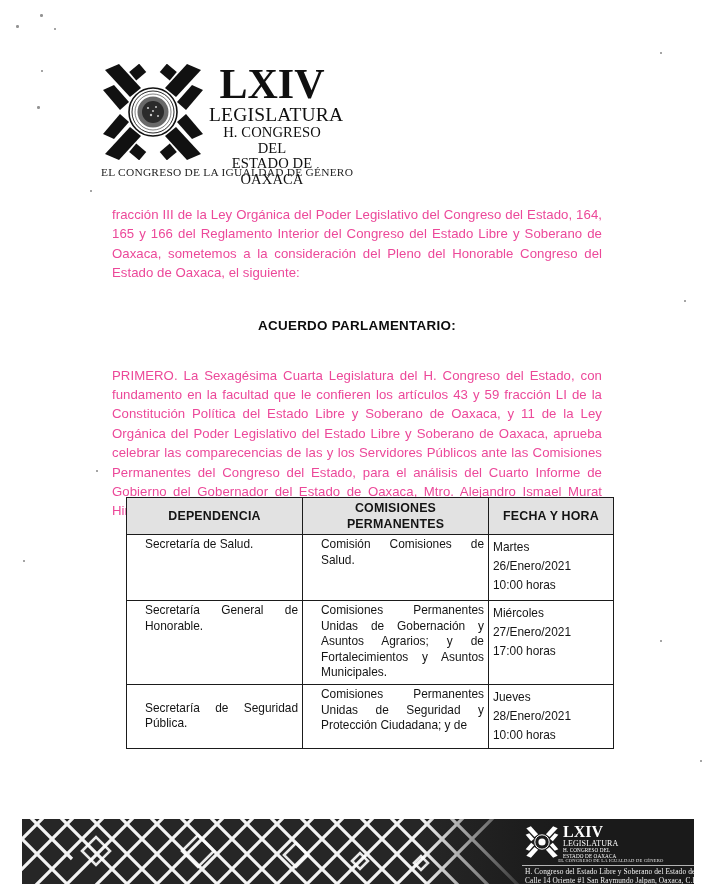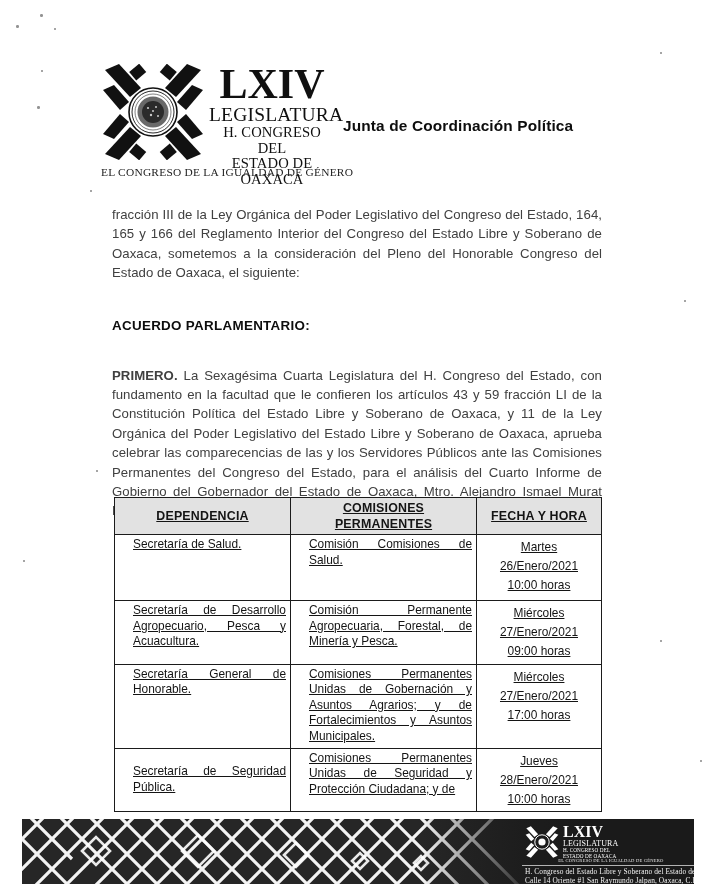--- a/index.html
+++ b/index.html
@@ -116,45 +116,45 @@
     position: absolute;
     left: 112px;
     top: 205px;
     width: 490px;
   }
   p.para {
     margin: 0;
     text-align: justify;
     font-size: 13.2px;
     line-height: 19.4px;
-    color: #404040;
+    color: #ec4899;
     letter-spacing: .05px;
   }
-  p.para b { font-weight: bold; }
+  p.para b { font-weight: normal; }
   .center-head {
     margin: 0;
+    text-align: center;
     font-size: 13.4px;
     font-weight: bold;
     letter-spacing: .3px;
     color: #0d0d0d;
   }
   .gap-a { height: 35px; }
   .gap-b { height: 33px; }
 
   
   .cal-table {
     position: absolute;
-    left: 114px;
+    left: 126px;
     top: 497px;
     width: 487px;
     border-collapse: collapse;
     table-layout: fixed;
     font-size: 11.9px;
     color: #141414;
-    text-decoration: underline;
   }
   .cal-table th, .cal-table td {
     border: 1px solid #1b1b1b;
     vertical-align: top;
     padding: 2px 4px 2px 4px;
     line-height: 15.6px;
   }
   .cal-table thead th {
     background: #e2e2e2;
     text-align: center;
@@ -163,21 +163,21 @@
     letter-spacing: .2px;
     padding: 2px 2px;
     vertical-align: middle;
     line-height: 16px;
   }
   .col-dep   { width: 176px; }
   .col-com   { width: 186px; }
   .col-fecha { width: 125px; }
   td.dep, td.com { text-align: justify; text-justify: inter-word; padding-left: 18px; }
   td.fecha {
-    text-align: center;
+    text-align: left;
     vertical-align: top;
     line-height: 19.2px;
     padding-top: 3px;
   }
   td.fecha span { display: block; }
   td.dep.mid { vertical-align: middle; }
 
   
   .footer-band {
     position: absolute;
@@ -311,21 +311,20 @@
     <div class="logo-wordmark">
       <span class="wm-lxiv">LXIV</span>
       <span class="wm-legislatura">LEGISLATURA</span>
       <span class="wm-congreso">H. CONGRESO DEL</span>
       <span class="wm-estado">ESTADO DE OAXACA</span>
     </div>
 
     <div class="logo-tagline">EL CONGRESO DE LA IGUALDAD DE GÉNERO</div>
   </div>
 
-  <div class="header-title">Junta de Coordinación Política</div>
 </div>
 
 <div class="body-wrap">
   <p class="para">fracción III de la Ley Orgánica del Poder Legislativo del Congreso del Estado, 164, 165 y 166 del Reglamento Interior del Congreso del Estado Libre y Soberano de Oaxaca, sometemos a la consideración del Pleno del Honorable Congreso del Estado de Oaxaca, el siguiente:</p>
   <div class="gap-a"></div>
   <p class="center-head">ACUERDO PARLAMENTARIO:</p>
   <div class="gap-b"></div>
   <p class="para"><b>PRIMERO.</b><span> La Sexagésima Cuarta Legislatura del H. Congreso del Estado, con fundamento en la facultad que le confieren los artículos 43 y 59 fracción LI de la Constitución Política del Estado Libre y Soberano de Oaxaca, y 11 de la Ley Orgánica del Poder Legislativo del Estado Libre y Soberano de Oaxaca, aprueba celebrar las comparecencias de las y los Servidores Públicos ante las Comisiones Permanentes del Congreso del Estado, para el análisis del Cuarto Informe de Gobierno del Gobernador del  Estado de Oaxaca, Mtro. Alejandro Ismael Murat Hinojosa; conforme al siguiente Calendario de Comparecencias:</span></p>
 </div>
 
@@ -343,29 +342,20 @@
     </tr>
   </thead>
   <tbody>
     <tr style="height:66px">
       <td class="dep">Secretaría de Salud.</td>
       <td class="com">Comisión Comisiones de Salud.</td>
       <td class="fecha">
         <span>Martes</span>
         <span>26/Enero/2021</span>
         <span>10:00 horas</span>
-      </td>
-    </tr>
-    <tr style="height:52px">
-      <td class="dep">Secretaría de Desarrollo Agropecuario, Pesca y Acuacultura.</td>
-      <td class="com">Comisión Permanente Agropecuaria, Forestal, de Minería y Pesca.</td>
-      <td class="fecha">
-        <span>Miércoles</span>
-        <span>27/Enero/2021</span>
-        <span>09:00 horas</span>
       </td>
     </tr>
     <tr style="height:84px">
       <td class="dep">Secretaría General de Honorable.</td>
       <td class="com">Comisiones Permanentes Unidas de Gobernación y Asuntos Agrarios; y de Fortalecimientos y Asuntos Municipales.</td>
       <td class="fecha">
         <span>Miércoles</span>
         <span>27/Enero/2021</span>
         <span>17:00 horas</span>
       </td>

